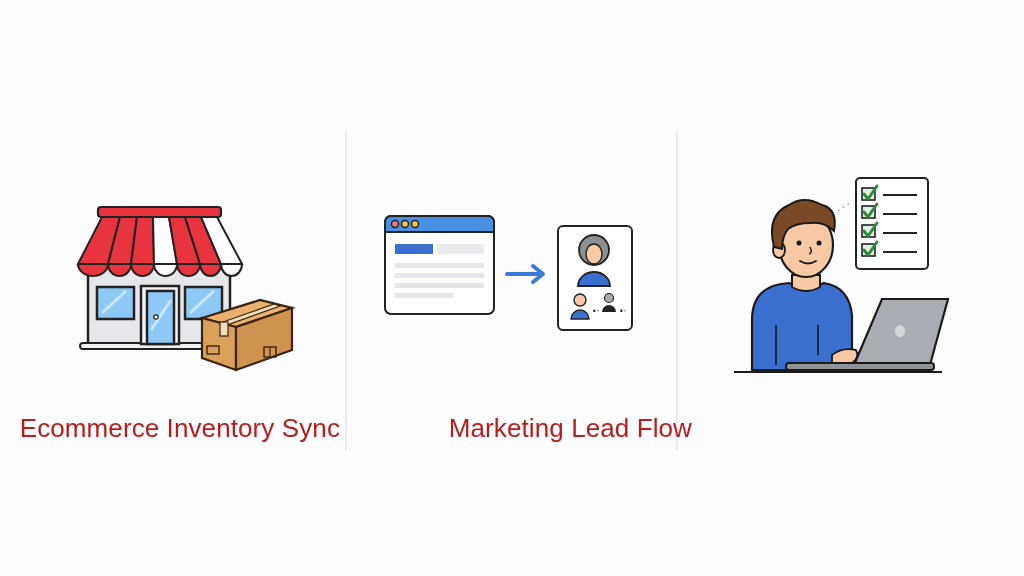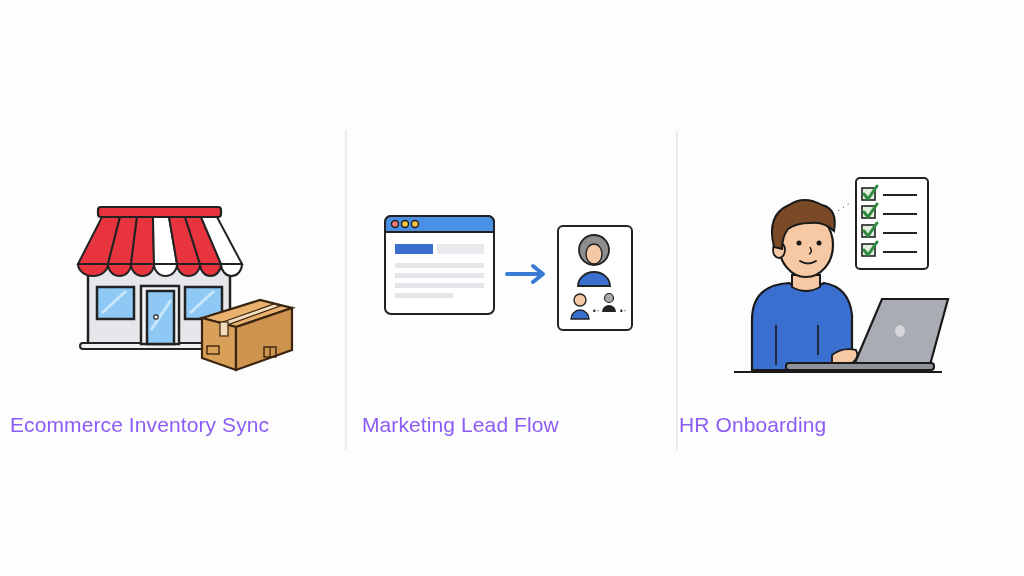--- a/index.html
+++ b/index.html
@@ -9,22 +9,22 @@
     font-family: "Liberation Sans", "DejaVu Sans", sans-serif;
     position: relative;
   }
   .stage { position: absolute; left: 0; top: 0; width: 1024px; height: 576px; }
   .divider {
     position: absolute; top: 130px; width: 2px; height: 320px;
     background: #ececec;
   }
   .illus { position: absolute; }
   .caption {
-    position: absolute; top: 413px; width: 330px; text-align: left;
-    font-size: 21px; color: #8b5cf6; letter-spacing: 0.1px;
+    position: absolute; top: 413px; width: 330px; text-align: right;
+    font-size: 26px; color: #b91c1c; letter-spacing: 0.1px;
     white-space: nowrap;
   }
   svg { display: block; }
 </style>
 </head>
 <body>
 
 <div class="stage">
 
   <div class="divider" style="left:345px;"></div>
@@ -174,15 +174,14 @@
       </g>
 
       <g>
         <polygon points="148,124 214,124 196,190 120,190" fill="#a9acb2" stroke="#1a1a1a" stroke-width="2.2"></polygon>
         <ellipse cx="166" cy="156" rx="5" ry="6" fill="#d4d6da"></ellipse>
         <rect x="52" y="188" width="148" height="7" rx="3" fill="#8f9298" stroke="#1a1a1a" stroke-width="2"></rect>
         <line x1="0" y1="197" x2="208" y2="197" stroke="#1a1a1a" stroke-width="2"></line>
       </g>
     </svg>
   </div>
-  <div class="caption" style="left:679px;">HR Onboarding</div>
 
 </div>
 
 </body></html>

